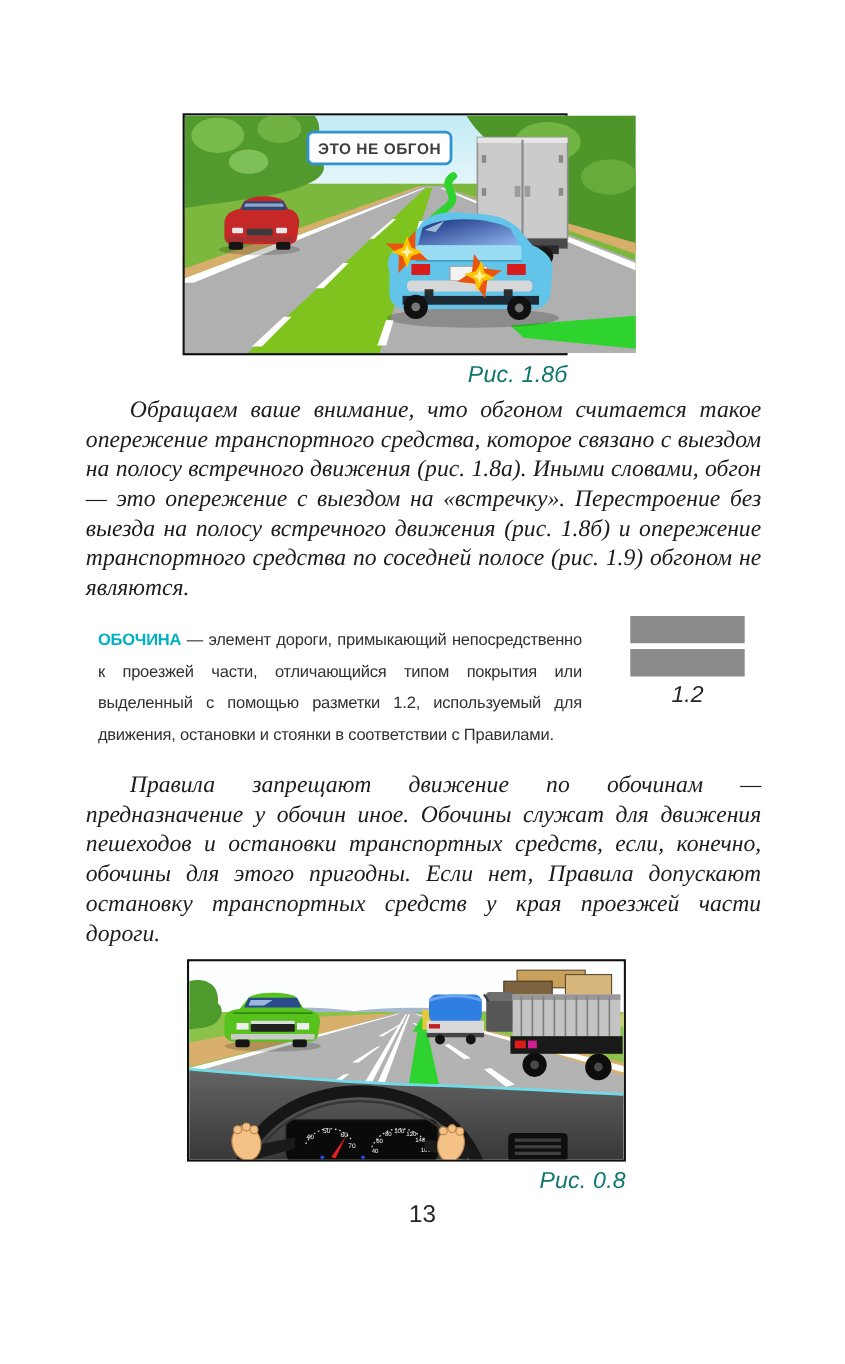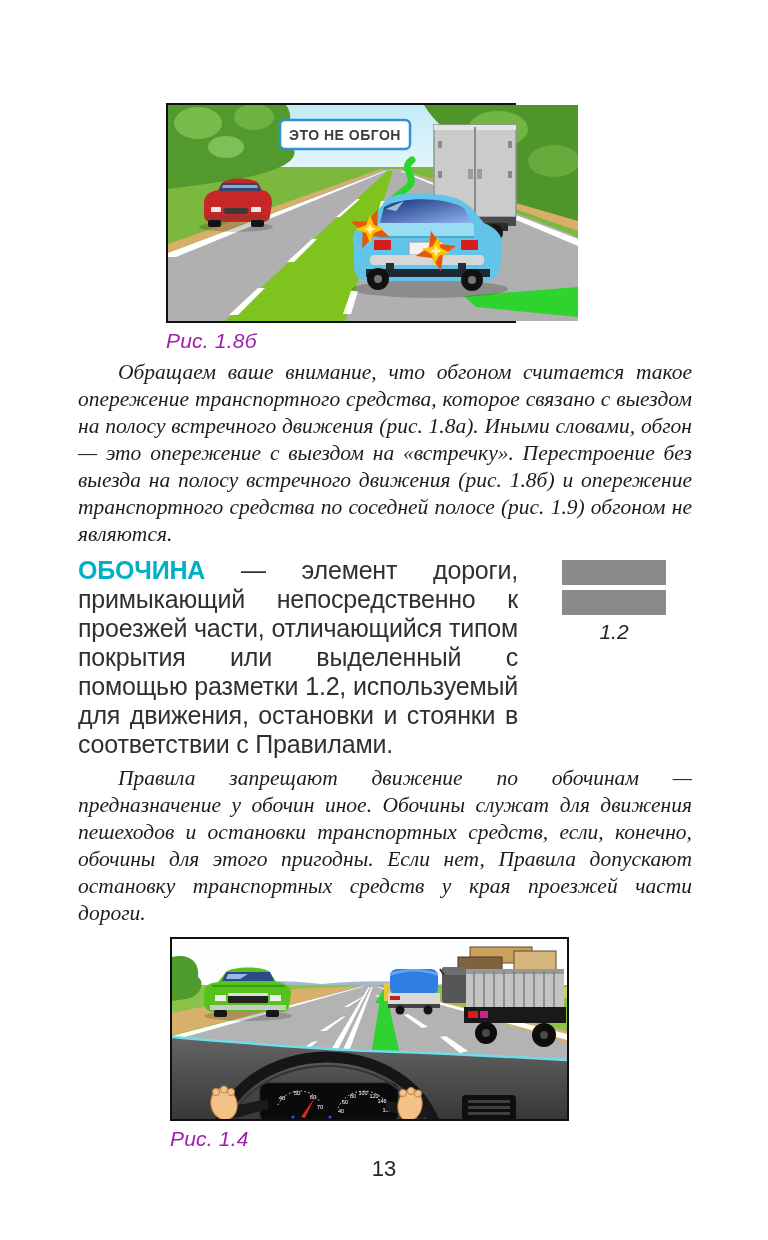--- a/index.html
+++ b/index.html
@@ -4,26 +4,26 @@
 <style>
   html,body{margin:0;padding:0;background:#ffffff;}
   body{width:768px;height:1240px;overflow:hidden;font-family:"Liberation Sans",sans-serif;color:#2e2e2e;}
   .page{width:768px;height:1240px;position:relative;}
   .content{padding:0 76px 0 78px;}
   
   figure{margin:0;}
   .fig-top{width:350px;margin:103px 0 0 166px;}
   .fig-bottom{width:399px;margin:10px 0 0 170px;}
   .img-frame{border:2px solid #101010;line-height:0;background:#fff;}
-  figcaption{font-style:italic;font-size:21px;letter-spacing:.2px;color:#a21caf;text-align:left;margin-top:5px;line-height:25px;}
+  figcaption{font-style:italic;font-size:21px;letter-spacing:.2px;color:#0f766e;text-align:right;margin-top:5px;line-height:25px;}
   
   .sans-par{font-size:21px;line-height:30px;text-align:justify;color:#303030;margin:12px 0 0 0;letter-spacing:-0.2px;}
   .serif-par{font-family:"Liberation Serif",serif;font-style:italic;font-size:21.5px;line-height:27px;text-align:justify;color:#1c1c1c;margin:6px 0 0 0;text-indent:40px;}
   .def-row{display:flex;margin-top:8px;}
-  .def-text{flex:0 0 440px;font-size:25px;line-height:29px;text-align:justify;color:#303030;margin:0;letter-spacing:-0.2px;}
+  .def-text{flex:0 0 440px;font-size:15px;line-height:29px;text-align:justify;color:#303030;margin:11px;letter-spacing:-0.2px;}
   .term{font-weight:bold;color:#00b1c4;}
   .marking-col{flex:1;display:flex;flex-direction:column;align-items:center;padding-top:4px;padding-left:18px;}
   .marking-graphic{width:104px;}
   .marking-bar{height:25px;background:#8a8a8a;}
   .marking-gap{height:5px;background:#ffffff;}
   .marking-label{font-style:italic;font-size:21px;color:#262626;margin-top:5px;}
   .page-number{text-align:center;font-size:22px;color:#262626;margin-top:4px;line-height:28px;}
   svg{display:block;}
 </style>
 </head>
@@ -321,18 +321,18 @@
         </g>
 
         <g>
           <rect x="290" y="156" width="54" height="26" rx="4" fill="#0f0f0f"></rect>
           <rect x="296" y="161" width="42" height="3" fill="#3f3f3f"></rect>
           <rect x="296" y="167" width="42" height="3" fill="#3f3f3f"></rect>
           <rect x="296" y="173" width="42" height="3" fill="#3f3f3f"></rect>
         </g>
       </svg>
     </div>
-    <figcaption>Рис. 1.4</figcaption>
+    <figcaption>Рис. 0.8</figcaption>
   </figure>
 
   <div class="page-number">13</div>
 
 </div>
 
 </body></html>

